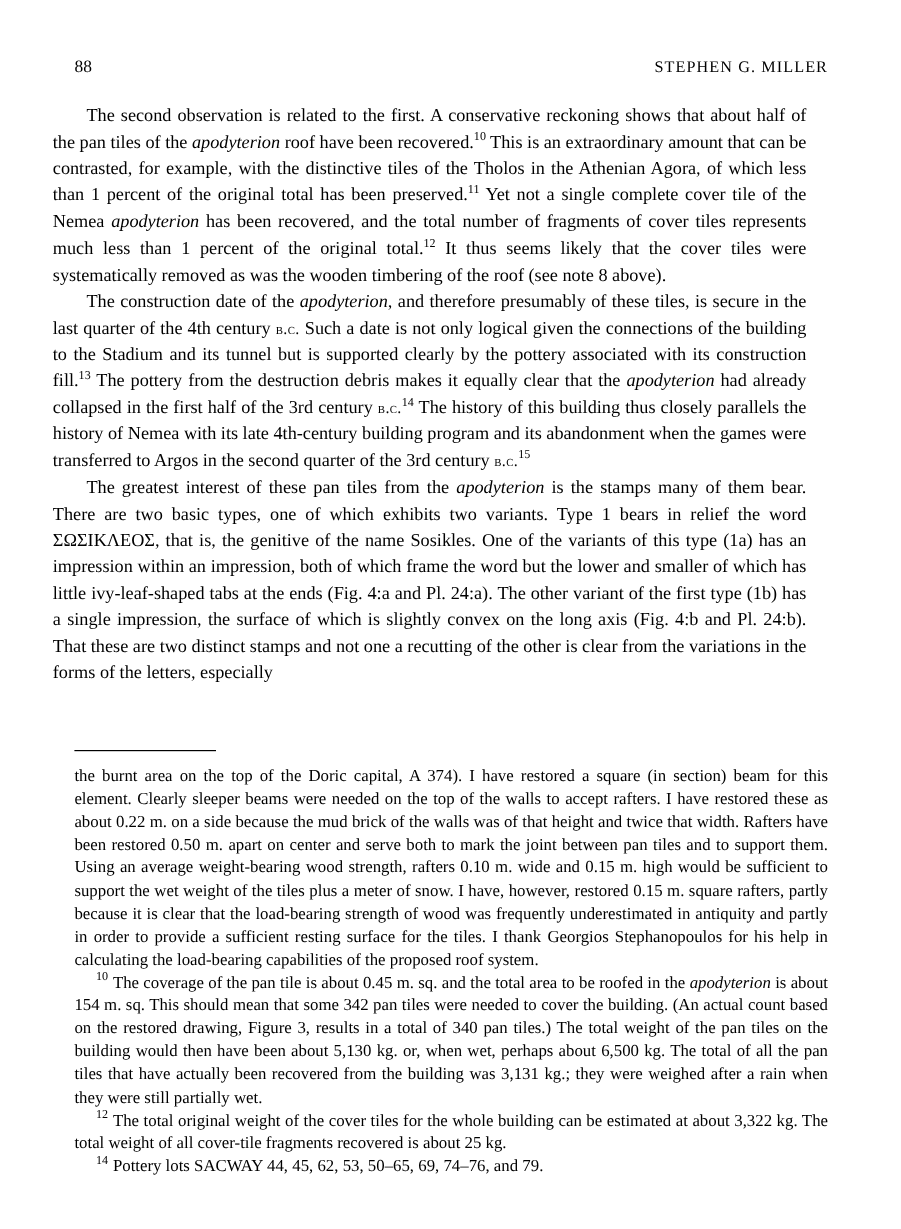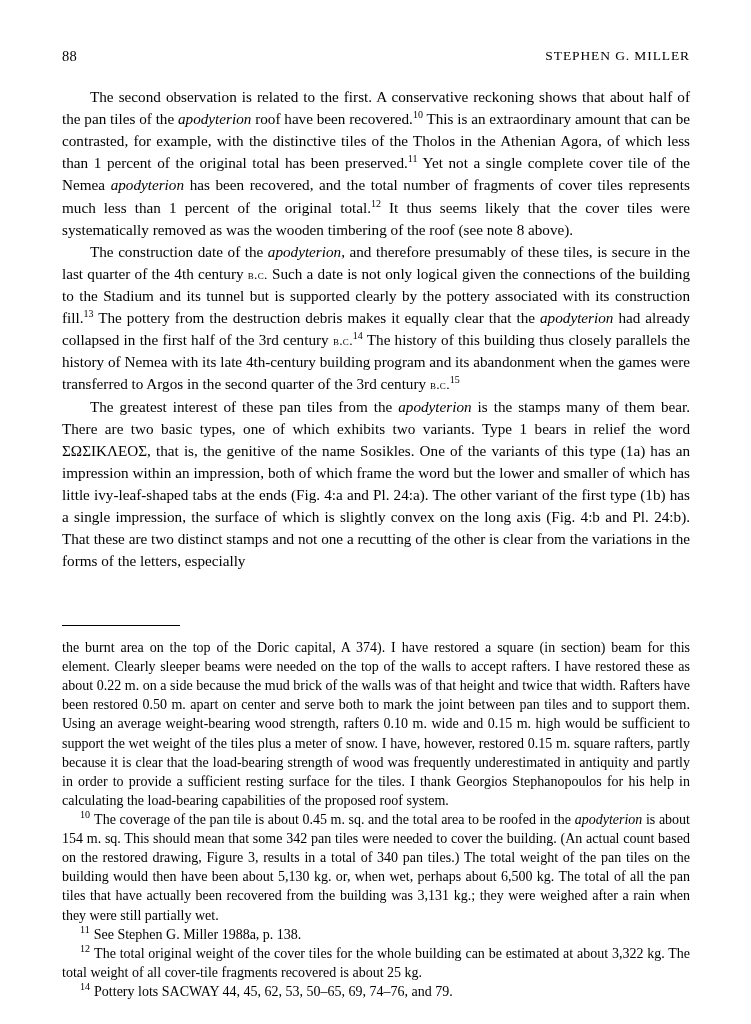--- a/index.html
+++ b/index.html
@@ -42,21 +42,21 @@
     left: 0;
     top: 0;
     width: 628px;
     text-align: right;
     font-size: 13.5px;
     letter-spacing: 0.9px;
   }
   .body-col {
     position: absolute;
     top: 86px;
-    left: 62px;
+    left: 44px;
     width: 628px;
   }
   p.para {
     margin: 0 0 0 0;
     text-indent: 28px;
     text-align: justify;
     font-size: 15.2px;
     line-height: 1.455;
     hyphens: none;
   }
@@ -114,18 +114,17 @@
       <p class="para" id="para-1"><span>The second observation is related to the first.  A  conservative reckoning shows that about half of the pan tiles of the </span><span class="it">apodyterion</span><span> roof have been recovered.</span><sup>10</sup><span>  This is an extraordinary amount that can be contrasted, for example, with the distinctive tiles of the Tholos in the Athenian Agora, of which less than 1 percent of the original total has been preserved.</span><sup>11</sup><span>  Yet not a single complete cover tile of the Nemea </span><span class="it">apodyterion</span><span> has been recovered, and the total number of fragments of cover tiles represents much less than 1 percent of the original total.</span><sup>12</sup><span>  It thus seems likely that the cover tiles were systematically removed as was the wooden timbering of the roof (see note 8 above).</span></p>
       <p class="para" id="para-2"><span>The construction date of the </span><span class="it">apodyterion</span><span>, and therefore presumably of these tiles, is secure in the last quarter of the 4th century </span><span class="sc">b.c.</span><span> Such a date is not only logical given the connections of the building to the Stadium and its tunnel but is supported clearly by the pottery associated with its construction fill.</span><sup>13</sup><span>  The pottery from the destruction debris makes it equally clear that the </span><span class="it">apodyterion</span><span> had already collapsed in the first half of the 3rd century </span><span class="sc">b.c.</span><sup>14</sup><span>  The history of this building thus closely parallels the history of Nemea with its late 4th-century building program and its abandonment when the games were transferred to Argos in the second quarter of the 3rd century </span><span class="sc">b.c.</span><sup>15</sup></p>
       <p class="para" id="para-3"><span>The greatest interest of these pan tiles from the </span><span class="it">apodyterion</span><span> is the stamps many of them bear.  There are two basic types, one of which exhibits two variants.  Type 1 bears in relief the word ΣΩΣΙΚΛΕΟΣ, that is, the genitive of the name Sosikles.  One of the variants of this type (1a) has an impression within an impression, both of which frame the word but the lower and smaller of which has little ivy-leaf-shaped tabs at the ends (Fig. 4:a and Pl. 24:a).  The other variant of the first type (1b) has a single impression, the surface of which is slightly convex on the long axis (Fig. 4:b and Pl. 24:b).  That these are two distinct stamps and not one a recutting of the other is clear from the variations in the forms of the letters, especially</span></p>
     </div>
 
   <div class="rule"></div>
 
   <div class="notes" id="notes-col">
       <p class="note" id="note-continued"><span>the burnt area on the top of the Doric capital, A 374).  I have restored a square (in section) beam for this element.  Clearly sleeper beams were needed on the top of the walls to accept rafters.  I have restored these as about 0.22 m. on a side because the mud brick of the walls was of that height and twice that width.  Rafters have been restored 0.50 m. apart on center and serve both to mark the joint between pan tiles and to support them.  Using an average weight-bearing wood strength, rafters 0.10 m. wide and 0.15 m. high would be sufficient to support the wet weight of the tiles plus a meter of snow.  I have, however, restored 0.15 m. square rafters, partly because it is clear that the load-bearing strength of wood was frequently underestimated in antiquity and partly in order to provide a sufficient resting surface for the tiles.  I thank Georgios Stephanopoulos for his help in calculating the load-bearing capabilities of the proposed roof system.</span></p>
       <p class="note" id="note-10" style="text-indent: 18px;"><span class="note-num">10</span><span>The coverage of the pan tile is about 0.45 m. sq. and the total area to be roofed in the </span><span class="it">apodyterion</span><span> is about 154 m. sq.  This should mean that some 342 pan tiles were needed to cover the building.  (An actual count based on the restored drawing, Figure 3, results in a total of 340 pan tiles.)  The total weight of the pan tiles on the building would then have been about 5,130 kg. or, when wet, perhaps about 6,500 kg.  The total of all the pan tiles that have actually been recovered from the building was 3,131 kg.; they were weighed after a rain when they were still partially wet.</span></p>
-      <p class="note" id="note-11" style="text-indent: 18px;"><span class="note-num">11</span><span>See Stephen G. Miller 1988a, p. 138.</span></p>
       <p class="note" id="note-12" style="text-indent: 18px;"><span class="note-num">12</span><span>The total original weight of the cover tiles for the whole building can be estimated at about 3,322 kg.  The total weight of all cover-tile fragments recovered is about 25 kg.</span></p>
       <p class="note" id="note-14" style="text-indent: 18px;"><span class="note-num">14</span><span>Pottery lots SACWAY 44, 45, 62, 53, 50–65, 69, 74–76, and 79.</span></p>
     </div>
 
 </div>
 
 </body></html>

